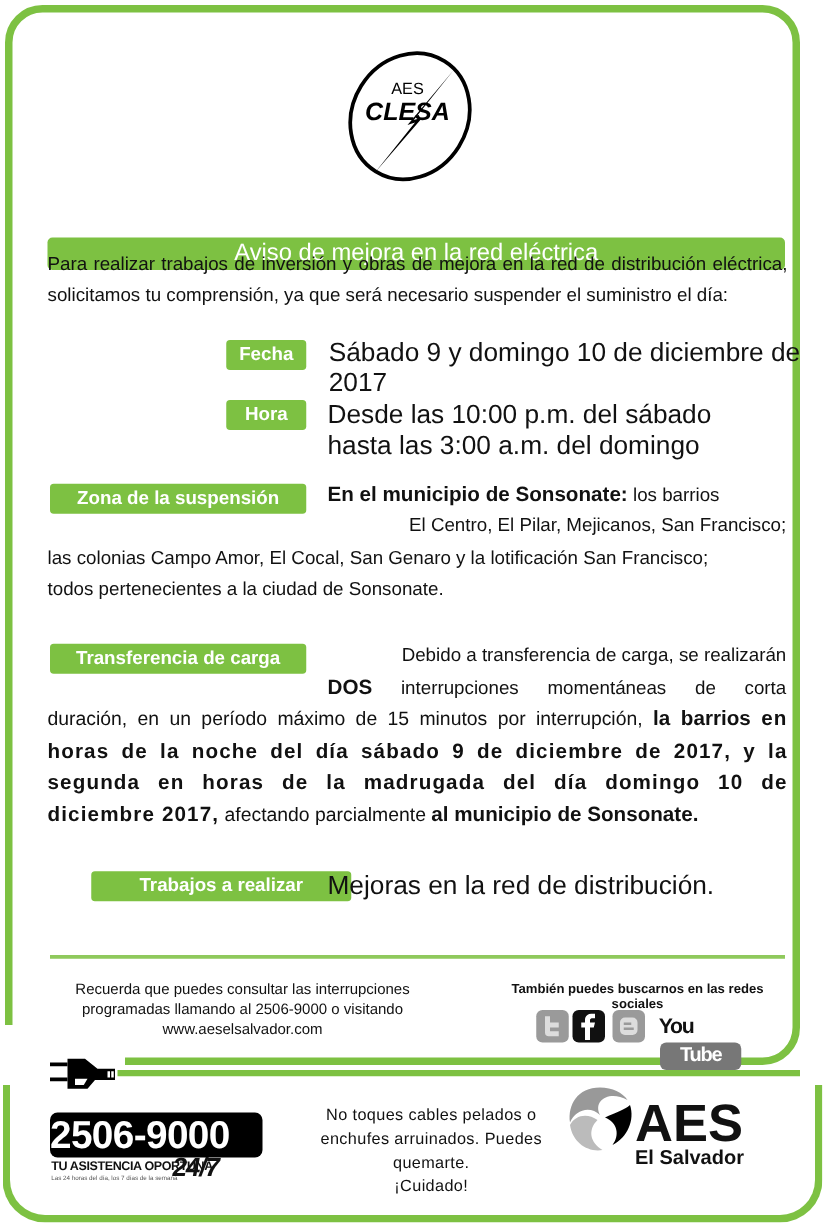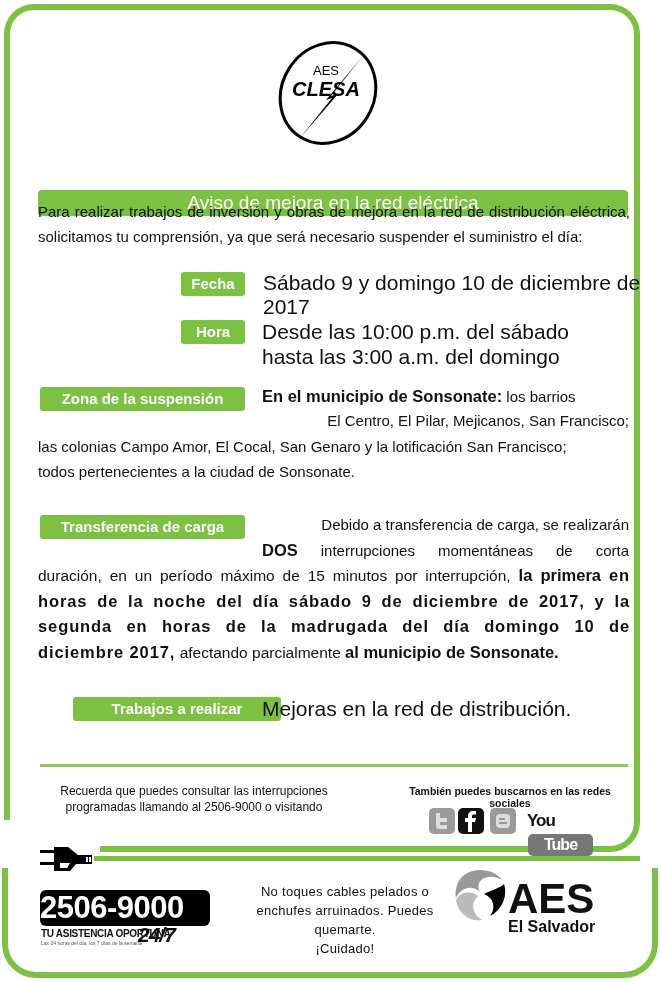--- a/index.html
+++ b/index.html
@@ -70,31 +70,32 @@
 <div class="abs para" style="left:262px;top:409px;width:367px;text-align:right;">El Centro, El Pilar, Mejicanos, San Francisco;</div>
 <div class="abs para" style="left:38px;top:435px;width:592px;">las colonias  Campo Amor, El Cocal, San Genaro y la lotificación  San Francisco;</div>
 <div class="abs para" style="left:38px;top:460px;width:592px;">todos pertenecientes a la ciudad de Sonsonate.</div>
 
 <div class="abs tag" style="left:40px;top:515px;width:205px;">Transferencia de carga</div>
 <div class="abs para" style="left:262px;top:513px;width:367px;text-align:right;">Debido a transferencia de carga, se realizarán</div>
 <div class="abs para" style="left:262px;top:538px;width:367px;text-align-last:justify;">
   <span class="bold-big">DOS</span><span> interrupciones momentáneas de corta</span>
 </div>
 <div class="abs para" style="left:38px;top:563px;width:592px;font-size:15.5px;line-height:24.5px;">
-  <span>duración, en un período máximo de 15 minutos por interrupción, </span><span class="bold-big">la primera</span>
+  <span>duración, en un período máximo de 15 minutos por interrupción, </span><span class="bold-big">la barrios</span>
   <span class="bold-big" style="letter-spacing:0.9px;">en horas de la noche del día sábado 9 de diciembre de 2017, y la segunda en horas de la madrugada del día domingo 10 de diciembre 2017,</span><span> afectando parcialmente </span><span class="bold-big">al municipio de Sonsonate.</span>
 </div>
 
 <div class="abs tag" style="left:73px;top:697px;width:208px;">Trabajos a realizar</div>
 <div class="abs val" style="left:262px;top:697px;">Mejoras en la red de distribución.</div>
 
 <div class="abs divider"></div>
 
 <div class="abs recuerda">
   <div>Recuerda que puedes consultar las interrupciones programadas llamando al 2506-9000 o visitando</div>
+  <div>www.aeselsalvador.com</div>
 </div>
 <div class="abs redes">También puedes buscarnos en las redes sociales</div>
 
 <div class="abs social" style="left:429px;width:26px;background:#9a9a9a;border-radius:5px;">
   <svg width="26" height="26" viewBox="0 0 26 26">
       <path d="M7 5 h4 v5 h7 v4 h-7 v3 h7 v4 h-8 a3 3 0 0 1 -3 -3 z" fill="#ddd"></path>
     </svg>
 </div>
 <div class="abs social" style="left:458px;width:26px;background:#111;border-radius:5px;">
   <svg width="26" height="26" viewBox="0 0 26 26">

